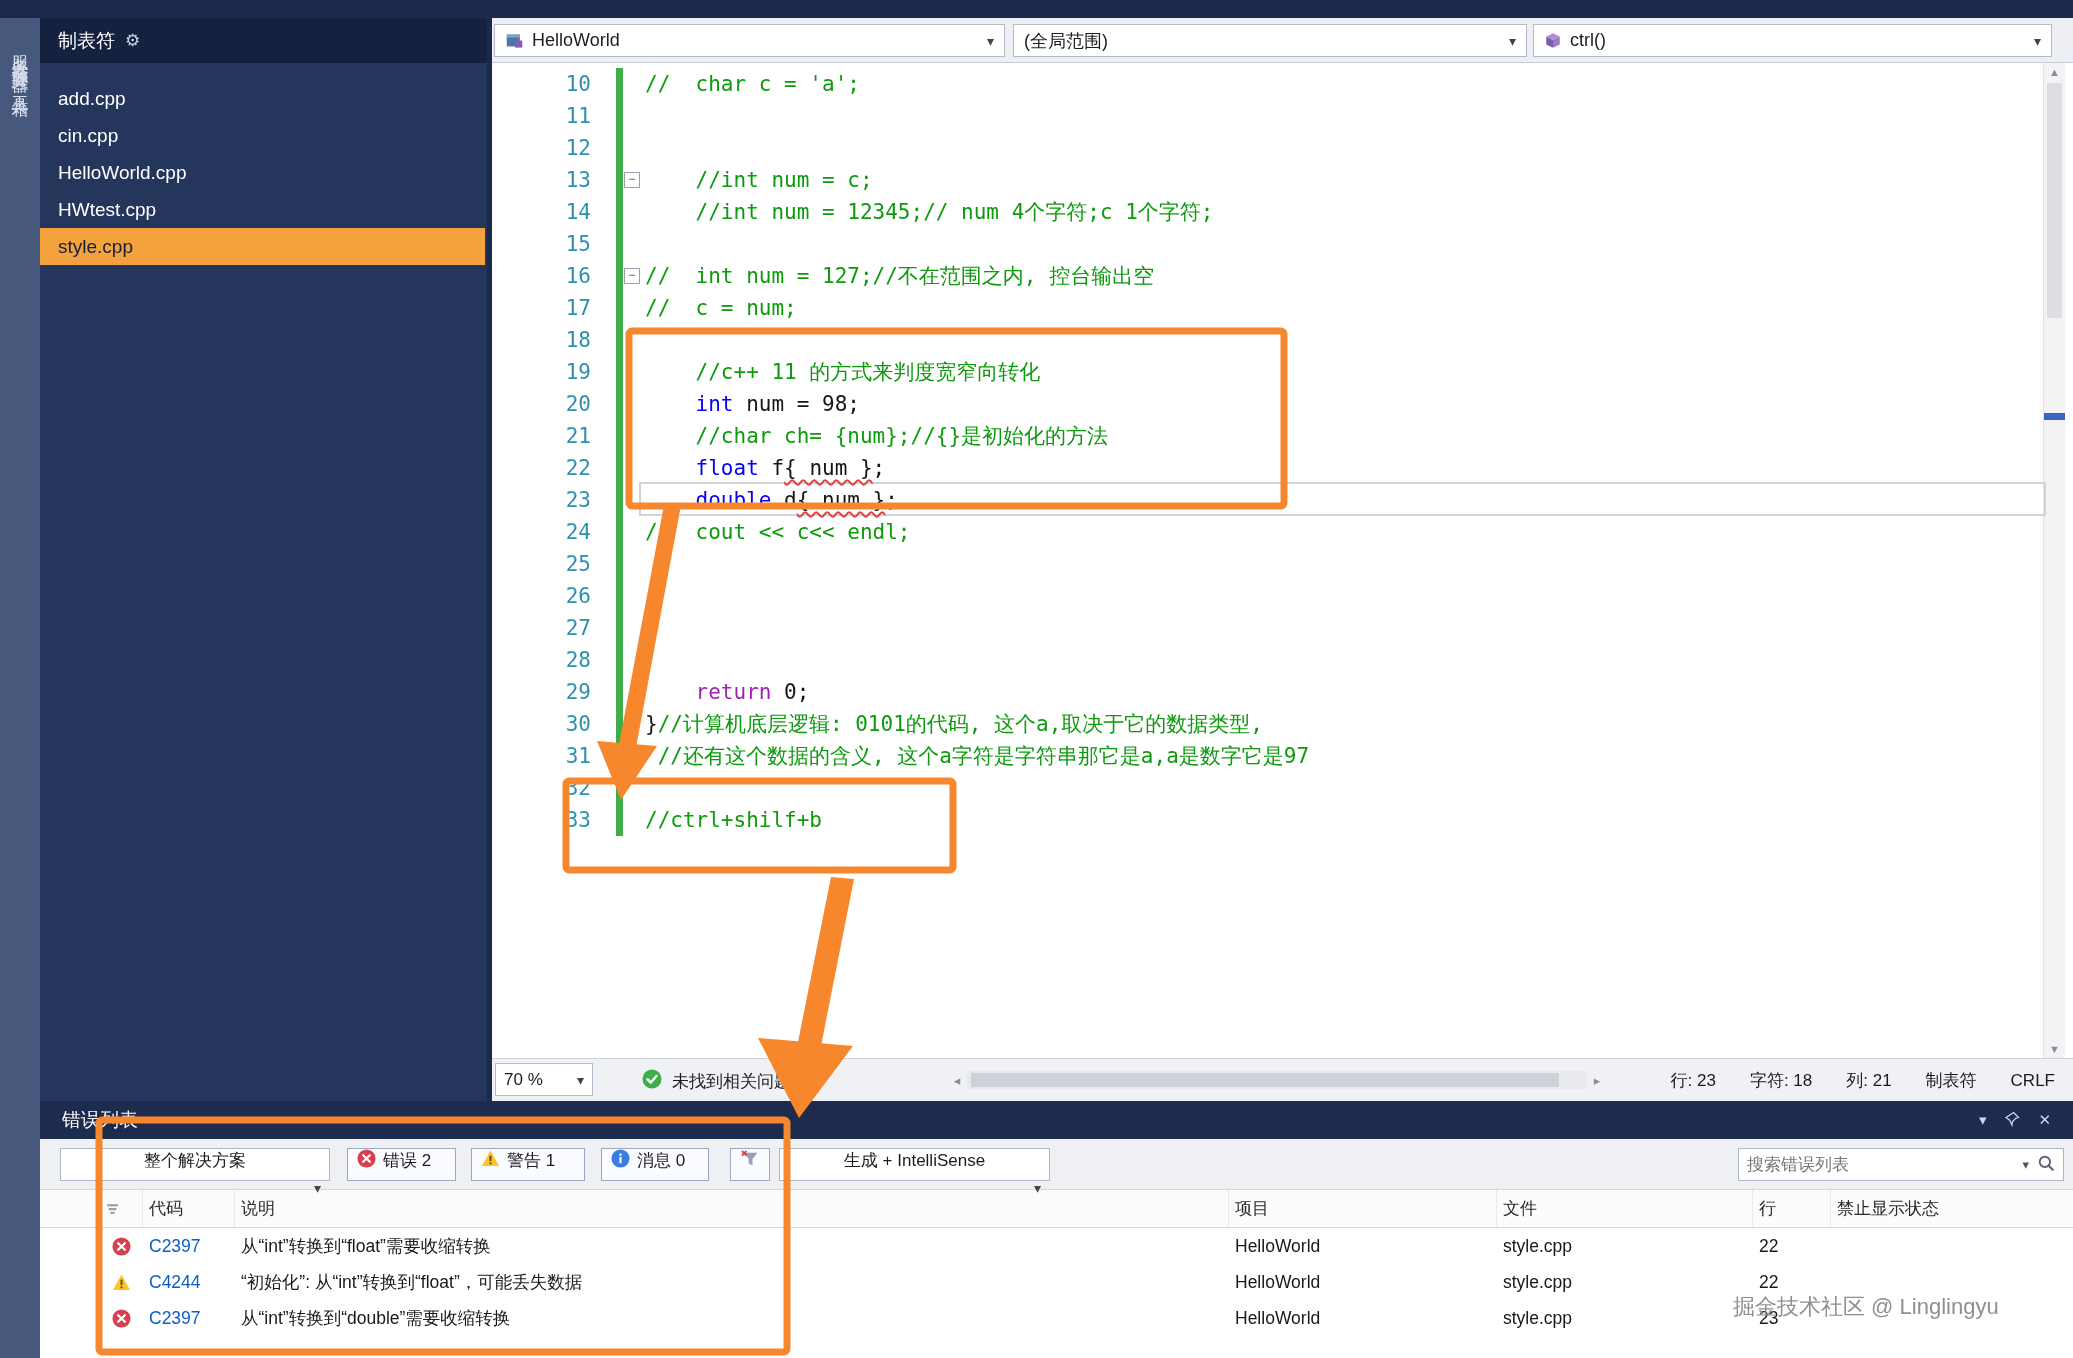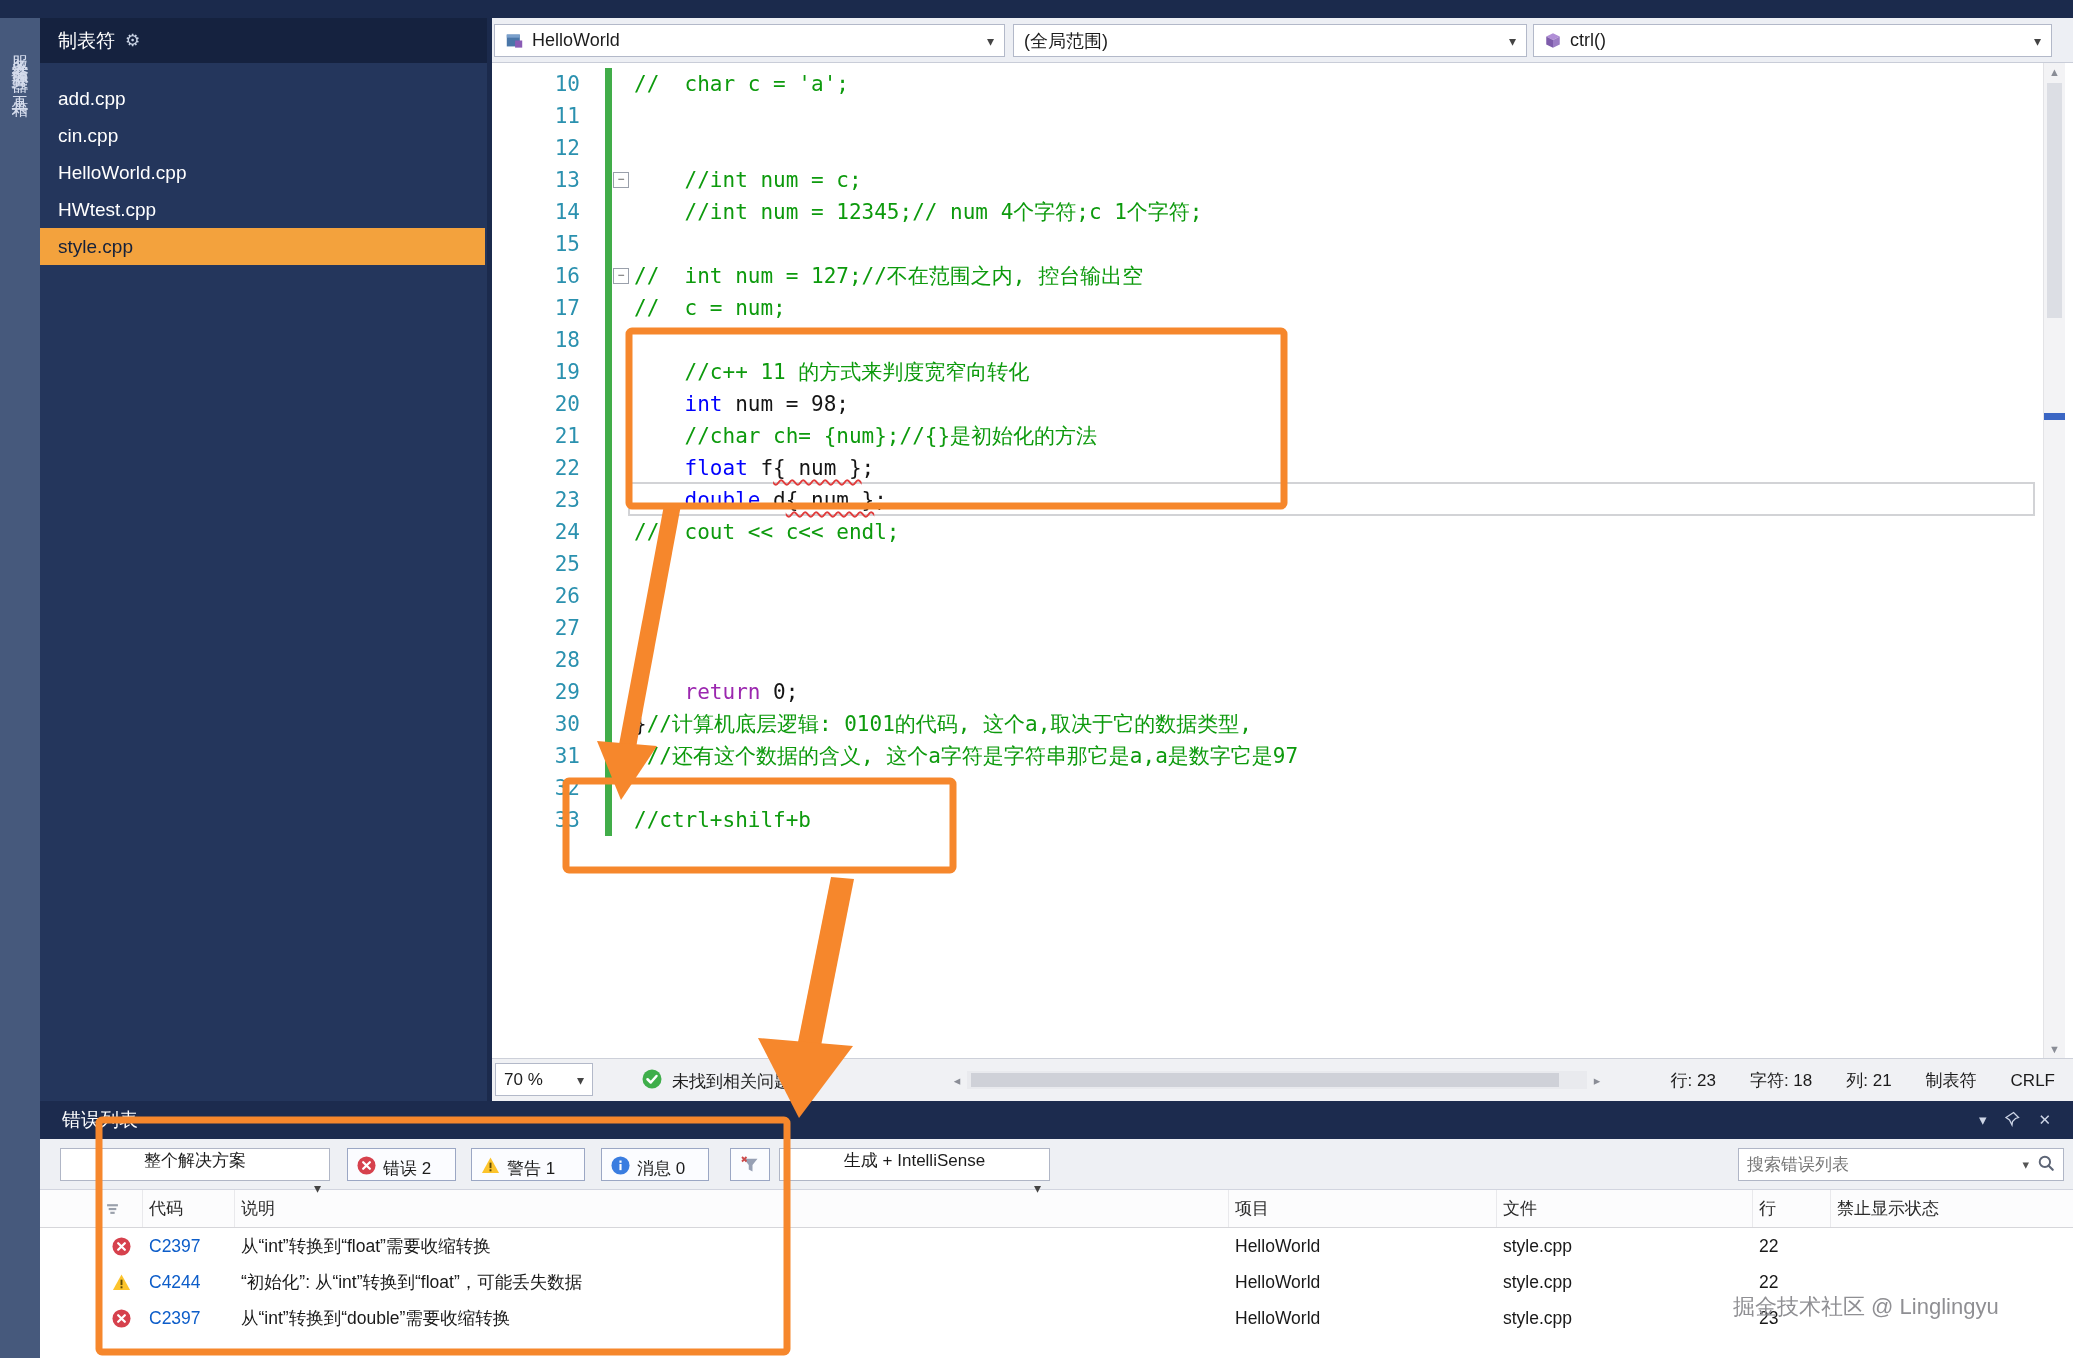--- a/index.html
+++ b/index.html
@@ -25,21 +25,21 @@
   .editor{position:absolute;left:492px;top:18px;width:1581px;height:1083px;background:#fff;}
   .navbar{position:absolute;top:0;left:0;right:0;height:45px;background:#edeff4;border-bottom:1px solid #c9cdd8;box-sizing:border-box;}
   .combo{position:absolute;top:6px;height:33px;background:#fff;border:1px solid #b3b9c9;display:flex;align-items:center;
          padding:0 10px;gap:8px;font-size:18px;color:#1c1c1c;box-sizing:border-box;}
   .combo1{left:2px;width:511px;}
   .combo2{left:521px;width:514px;}
   .combo3{left:1041px;width:519px;}
   .carrow{margin-left:auto;color:#444;font-size:14px;}
   .pico{display:flex;align-items:center;}
 
-  .viewport{position:absolute;left:0;top:45px;width:1551px;height:995px;overflow:hidden;background:#fff;}
+  .viewport{position:absolute;left:11px;top:45px;width:1551px;height:995px;overflow:hidden;background:#fff;}
   .gutter{position:absolute;left:0;top:5px;width:88px;text-align:right;color:#2b91af;
           font-family:"DejaVu Sans Mono",monospace;font-size:21px;line-height:32px;}
   .gutter div{height:32px;}
   .green-bar{position:absolute;left:113px;top:5px;width:7px;height:768px;background:#41ad49;}
   .code-col{position:absolute;left:142px;top:5px;font-family:"DejaVu Sans Mono",monospace;font-size:21px;line-height:32px;
             white-space:pre;z-index:2;}
   .code-line{height:32px;}
   .cm{color:#0d9a0d}.kw{color:#0101fd}.pl{color:#151515}.ctl{color:#9b27af}
   .sq{text-decoration:underline wavy #e03c3c 2px;text-underline-offset:4px;}
   .fold{position:absolute;left:121px;width:16px;height:16px;border:1px solid #9aa0ab;background:#fff;color:#555;
@@ -65,21 +65,21 @@
 
   
   .error-panel{position:absolute;left:40px;top:1101px;width:2033px;height:257px;background:#fff;}
   .ep-title{height:38px;background:#1c2b4e;color:#fff;display:flex;align-items:center;padding:0 22px;font-size:19px;}
   .t-icons{margin-left:auto;display:flex;gap:18px;align-items:center;color:#cdd5e6;font-size:15px;}
   .ep-toolbar{position:relative;height:51px;background:#eef0f4;border-bottom:1px solid #d2d5df;box-sizing:border-box;}
   .tb-combo{position:absolute;top:9px;height:33px;background:#fff;border:1px solid #b0b6c6;display:flex;align-items:center;
             padding:0 8px;font-size:17px;gap:8px;box-sizing:border-box;color:#1c1c1c;flex-direction:column;}
   .tb-scope{left:20px;width:270px;}
   .tb-source{left:739px;width:271px;}
-  .tb-btn{position:absolute;top:9px;height:33px;background:#fbfcff;border:1px solid #9ba7c4;display:flex;align-items:flex-end;
+  .tb-btn{position:absolute;top:9px;height:33px;background:#fbfcff;border:1px solid #9ba7c4;display:flex;align-items:flex-start;
           gap:7px;padding:0 9px;font-size:17px;box-sizing:border-box;color:#1c1c1c;}
   .btn-err{left:307px;width:109px;}
   .btn-warn{left:431px;width:114px;}
   .btn-msg{left:561px;width:108px;}
   .btn-filter{left:690px;width:40px;justify-content:center;padding:0;}
   .tb-search{position:absolute;left:1698px;top:9px;width:326px;height:33px;background:#fff;border:1px solid #b0b6c6;
              display:flex;align-items:center;padding:0 8px;box-sizing:border-box;}
   .tb-search .ph{color:#777;font-size:17px;}
   .s-icons{margin-left:auto;display:flex;align-items:center;gap:8px;color:#555;font-size:13px;}
 

